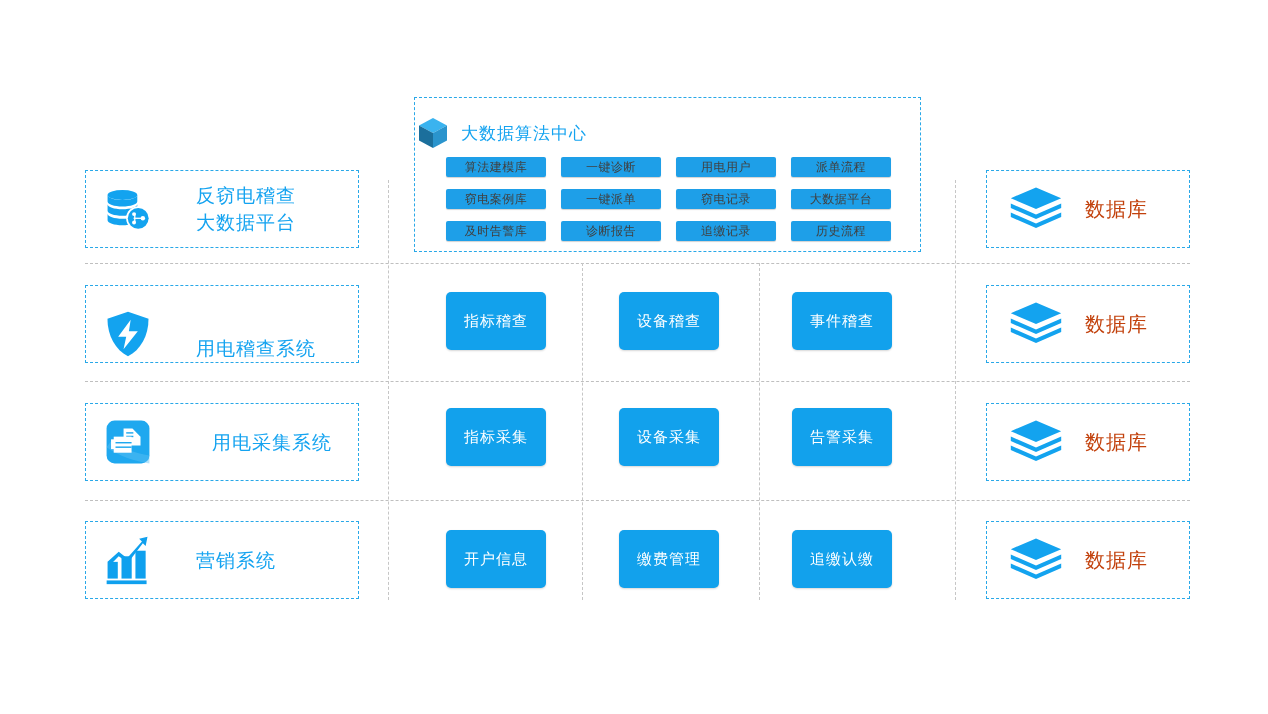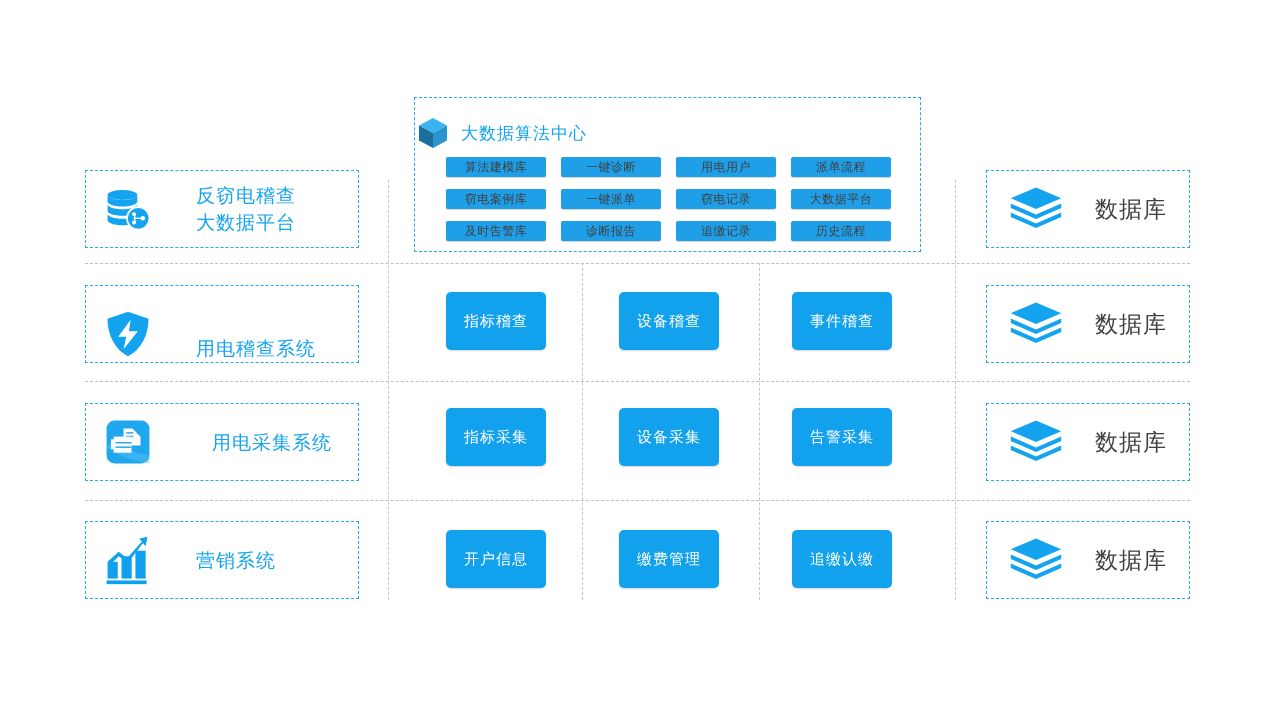--- a/index.html
+++ b/index.html
@@ -84,23 +84,23 @@
   }
   .db-icon {
     width: 54px;
     height: 46px;
     flex: 0 0 54px;
     display: flex;
     align-items: center;
     justify-content: center;
   }
   .db-label {
-    margin-left: 32px;
-    color: #404040;
-    font-size: 23px;
+    margin-left: 22px;
+    color: #c2410c;
+    font-size: 20px;
     letter-spacing: 1px;
   }
 
   
   .algo-panel {
     left: 414px;
     top: 97px;
     width: 507px;
     height: 155px;
     border: 1px dashed #29a8e8;

